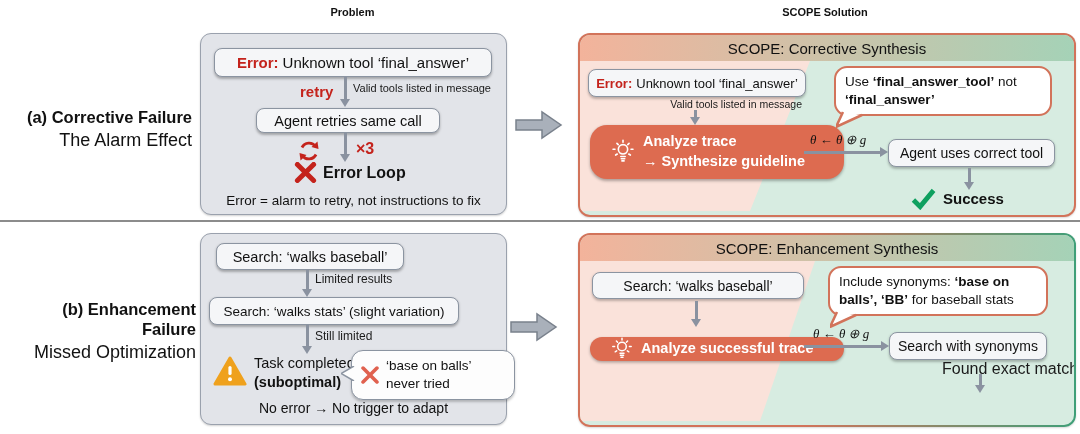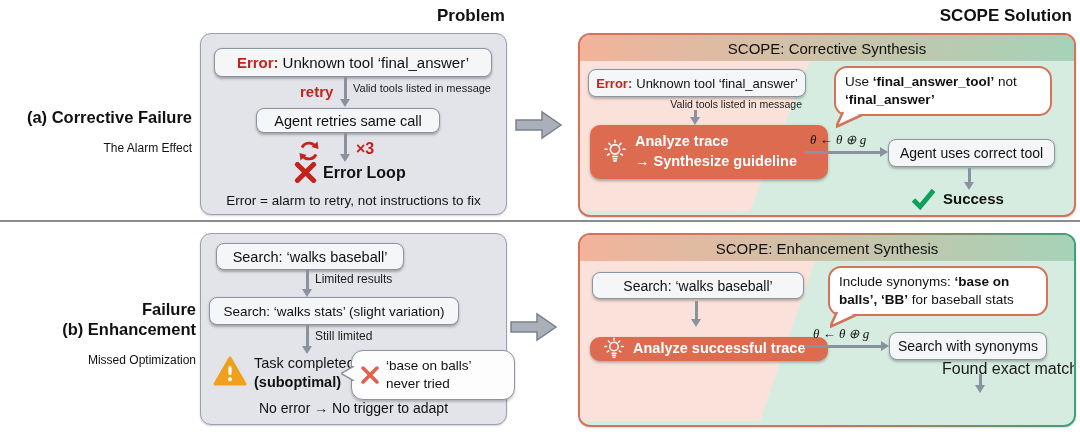--- a/index.html
+++ b/index.html
@@ -1,22 +1,22 @@
 <!DOCTYPE html>
 <html><head>
 <meta charset="utf-8">
 <style>
   html,body{margin:0;padding:0;background:#fff}
   .canvas{position:relative;width:1080px;height:434px;background:#ffffff;
     font-family:"Liberation Sans",sans-serif;color:#111;overflow:hidden}
   .abs{position:absolute}
-  .col-title{position:absolute;top:6px;text-align:right;font-weight:bold;font-size:17px}
+  .col-title{position:absolute;top:6px;text-align:center;font-weight:bold;font-size:11px}
   .row-label{position:absolute;text-align:right}
   .row-label .t{font-weight:bold;font-size:16.5px;line-height:1.22}
-  .row-label .s{font-size:12px;margin-top:14px}
+  .row-label .s{font-size:18px;margin-top:3px}
   .divider{position:absolute;left:0;top:220px;width:1080px;height:1.5px;background:#8c8c8c}
   .gray-panel{position:absolute;background:#e2e4e9;border:1.5px solid #9aa1ad;border-radius:11px;
     box-shadow:0 1px 2px rgba(0,0,0,.18)}
   .wbox{position:absolute;background:#f5f6f8;border:1.5px solid #8b94a1;border-radius:8px;
     display:flex;align-items:center;justify-content:center;font-size:15px;
     box-shadow:0 1.5px 2.5px rgba(0,0,0,.28);white-space:nowrap}
   .note{position:absolute;font-size:11px;color:#1a1a1a;white-space:nowrap}
   .red{color:#c4231c}
   .b{font-weight:bold}
   .err-prefix{margin-right:4px}
@@ -32,22 +32,22 @@
   .scope-panel.salmon{background:#d2735a}
   .scope-panel.grad{background:linear-gradient(90deg,#d2735a,#d2735a 45%,#3f9f78)}
   .scope-inner{position:relative;width:100%;height:100%;border-radius:10px;overflow:hidden;background:#d7ece1}
   .scope-header{height:26px;display:flex;align-items:center;justify-content:center;
     font-weight:normal;font-size:15px;background:linear-gradient(90deg,#f3b39b,#a5d2b7)}
   .scope-body{position:relative;width:100%}
   .pink-clip{position:absolute;inset:0;background:#fae2da}
   .sbox{position:absolute;background:#f5f6f8;border:1.5px solid #8b94a1;border-radius:8px;
     display:flex;align-items:center;justify-content:center;
     box-shadow:0 1.5px 2.5px rgba(0,0,0,.25);white-space:nowrap}
-  .analyze-box{position:absolute;background:#dd6b50;border-radius:10px;color:#fff;font-weight:bold;
-    display:flex;align-items:center;gap:7px;padding:0 12px;box-shadow:0 1.5px 3px rgba(0,0,0,.3)}
+  .analyze-box{position:absolute;background:#dd6b50;border-radius:17px;color:#fff;font-weight:bold;
+    display:flex;align-items:center;gap:7px;padding:0 20px;box-shadow:0 1.5px 3px rgba(0,0,0,.3)}
   .analyze-box .lines{font-size:14.5px;line-height:1.35;white-space:nowrap}
   .bubble{position:absolute;background:#fff;border:2.5px solid #d2735a;border-radius:13px;
     padding:5px 9px;font-size:13.5px;line-height:1.34}
   .gbubble{position:absolute;background:#fdfdfd;border:1.5px solid #8b94a1;border-radius:12px;
     padding:3px 8px;display:flex;align-items:center;gap:6px;box-shadow:0 1.5px 2.5px rgba(0,0,0,.22)}
   .gbubble .lines{font-size:13.5px;line-height:1.3;white-space:nowrap}
   .tail{position:absolute}
   .formula{position:absolute;font-family:Liberation Serif, serif;font-style:italic;font-size:13px;white-space:nowrap}
   .check-row{position:absolute;display:flex;align-items:center;gap:6px;font-weight:bold;font-size:15px;white-space:nowrap}
   .loop-row{position:absolute;display:flex;align-items:center;gap:6px;font-weight:bold;font-size:16px;white-space:nowrap}
@@ -138,22 +138,22 @@
           </svg>
           <span>Success</span>
         </div>
       </div>
     </div>
   </div>
 
   <div class="divider"></div>
 
   <div class="row-label" style="left:6px;top:299px;width:190px">
+    <div class="t">(b) Enhancement</div>
     <div class="t">Failure</div>
-    <div class="t">(b) Enhancement</div>
     <div class="s">Missed Optimization</div>
   </div>
 
   <div class="gray-panel" style="left:200px;top:233px;width:305px;height:190px">
     <div class="wbox" style="left:15px;top:9px;width:186px;height:25px;font-size:14.5px">Search: ‘walks baseball’</div>
     <div class="varrow" style="left:105px;top:35px;height:20px"></div>
     <div class="note" style="left:114px;top:38px;font-size:12px">Limited results</div>
     <div class="wbox" style="left:8px;top:63px;width:248px;height:26px;font-size:13.5px">Search: ‘walks stats’ (slight variation)</div>
     <div class="varrow" style="left:105px;top:91px;height:21px"></div>
     <div class="note" style="left:114px;top:95px;font-size:12px">Still limited</div>

